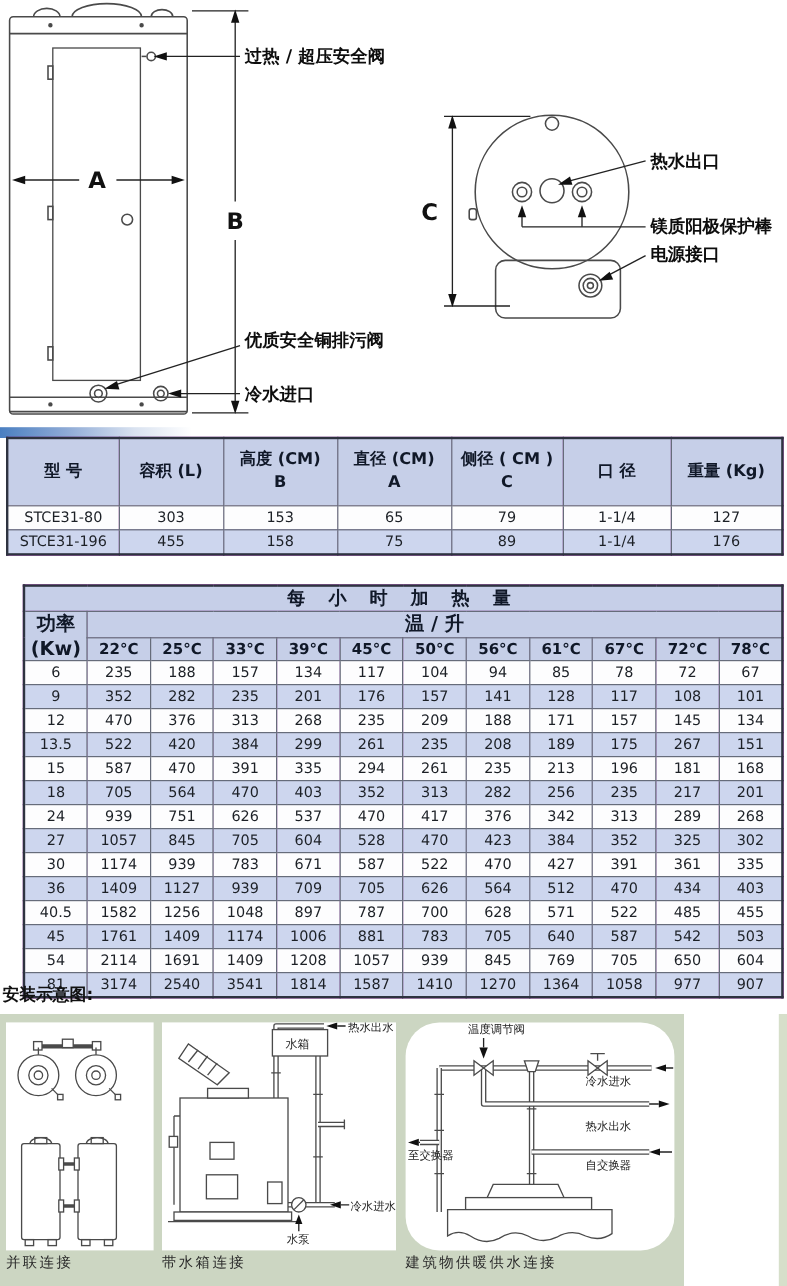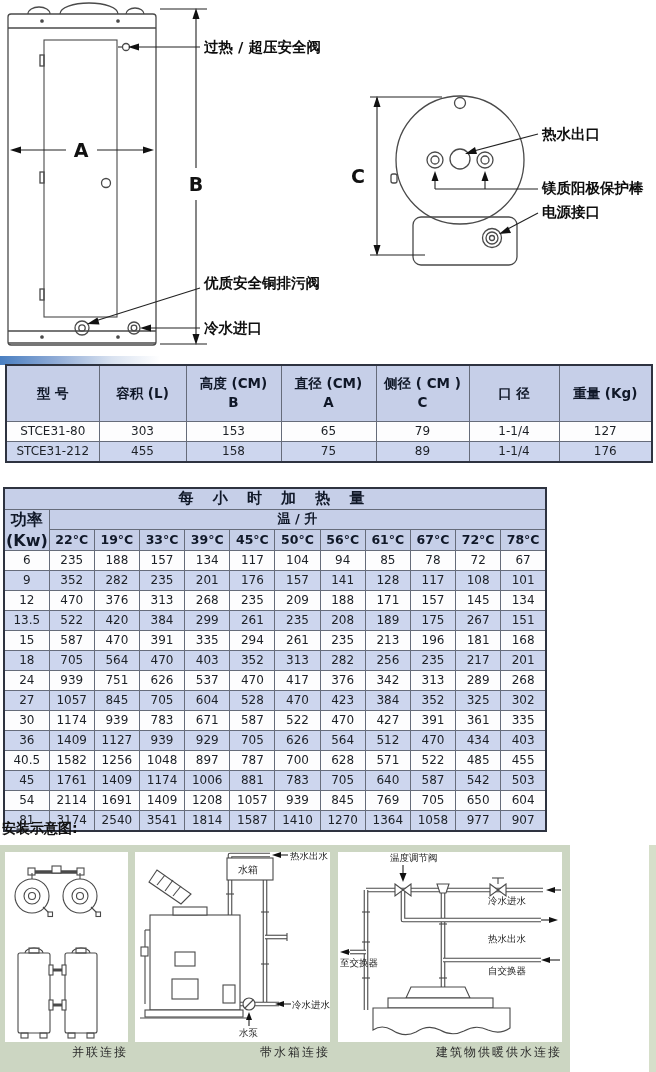--- a/index.html
+++ b/index.html
@@ -22,41 +22,41 @@
   .pi{stroke:#fff;stroke-width:2.4;fill:none;stroke-linejoin:round;}
 
   
   .blue-streak{position:absolute;left:0;top:356px;width:160px;height:9px;
     background:linear-gradient(to right,#4a7fc1,#8fabd6 35%,#d9e2f0 70%,#ffffff 100%);}
 
   
   table{border-collapse:collapse;position:absolute;table-layout:fixed;background:#a21caf;}
   th,td{border:1px solid #666c7a;text-align:center;vertical-align:middle;padding:0;}
   #spec-table{left:5px;top:364px;width:646px;border:2px solid #2e3340;}
-  #heat-table{left:3px;top:487px;width:544px;border:2px solid #2e3340;}
-  th{background:#c6cfe8;color:#101828;font-weight:bold;font-size:13px;}
+  #heat-table{left:19px;top:487px;width:634px;border:2px solid #2e3340;}
+  th{background:#c6cfe8;color:#101828;font-weight:bold;font-size:16px;}
   td{font-size:12px;height:19px;line-height:19px;color:#1c2026;}
   #spec-table thead th{height:56px;font-size:13.5px;line-height:1.4;}
   #heat-table .title-th{height:21px;font-size:15px;letter-spacing:7px;}
   #heat-table thead tr:nth-child(2) th{height:19px;}
   #heat-table thead tr:nth-child(3) th{height:19px;font-size:12.5px;}
   #heat-table .power-th{width:95px;font-size:16px;}
   tbody tr:nth-child(even) td{background:#cdd6ee;}
   tbody tr:nth-child(odd) td{background:#fdfdfe;}
 
   
   .install-label{position:absolute;left:2px;top:820px;font-size:14px;color:#111;font-weight:bold;}
   .install-panel{position:absolute;left:0;top:845px;width:570px;height:227px;background:#ccd6c2;}
   .green-strip{position:absolute;left:649px;top:845px;width:7px;height:227px;background:#d6dfca;}
   .dbox{position:absolute;top:7px;height:190px;background:#fff;}
   .dbox svg{display:block;}
   #box1{left:5px;width:123px;}
   #box2{left:135px;width:195px;}
-  #box3{left:338px;width:224px;}
-  .caption{position:absolute;top:199px;font-size:12px;color:#2b2b2b;letter-spacing:2px;text-align:right;}
+  #box3{left:338px;width:224px;border-radius:28px;}
+  .caption{position:absolute;top:199px;font-size:12px;color:#2b2b2b;letter-spacing:2px;text-align:left;}
   #cap1{left:5px;width:123px;}
   #cap2{left:135px;width:195px;}
   #cap3{left:338px;width:224px;}
 </style>
 </head>
 <body>
 
 <div class="page">
 
   <svg id="front-svg" width="340" height="358" viewBox="0 0 340 358">
@@ -188,21 +188,21 @@
         <tr>
           <td>STCE31-80</td>
           <td>303</td>
           <td>153</td>
           <td>65</td>
           <td>79</td>
           <td>1-1/4</td>
           <td>127</td>
         </tr>
         <tr>
-          <td>STCE31-212</td>
+          <td>STCE31-196</td>
           <td>455</td>
           <td>158</td>
           <td>75</td>
           <td>89</td>
           <td>1-1/4</td>
           <td>176</td>
         </tr>
       </tbody>
   </table>
 
@@ -210,21 +210,21 @@
     <thead>
       <tr>
           <th colspan="12" class="title-th">每 小 时 加 热 量</th>
         </tr>
       <tr>
         <th rowspan="2" class="power-th">功率 (Kw)</th>
         <th colspan="11">温 / 升</th>
       </tr>
       <tr>
           <th>22°C</th>
-          <th>19°C</th>
+          <th>25°C</th>
           <th>33°C</th>
           <th>39°C</th>
           <th>45°C</th>
           <th>50°C</th>
           <th>56°C</th>
           <th>61°C</th>
           <th>67°C</th>
           <th>72°C</th>
           <th>78°C</th>
         </tr>
@@ -354,21 +354,21 @@
           <td>427</td>
           <td>391</td>
           <td>361</td>
           <td>335</td>
         </tr>
         <tr>
           <td>36</td>
           <td>1409</td>
           <td>1127</td>
           <td>939</td>
-          <td>929</td>
+          <td>709</td>
           <td>705</td>
           <td>626</td>
           <td>564</td>
           <td>512</td>
           <td>470</td>
           <td>434</td>
           <td>403</td>
         </tr>
         <tr>
           <td>40.5</td>

